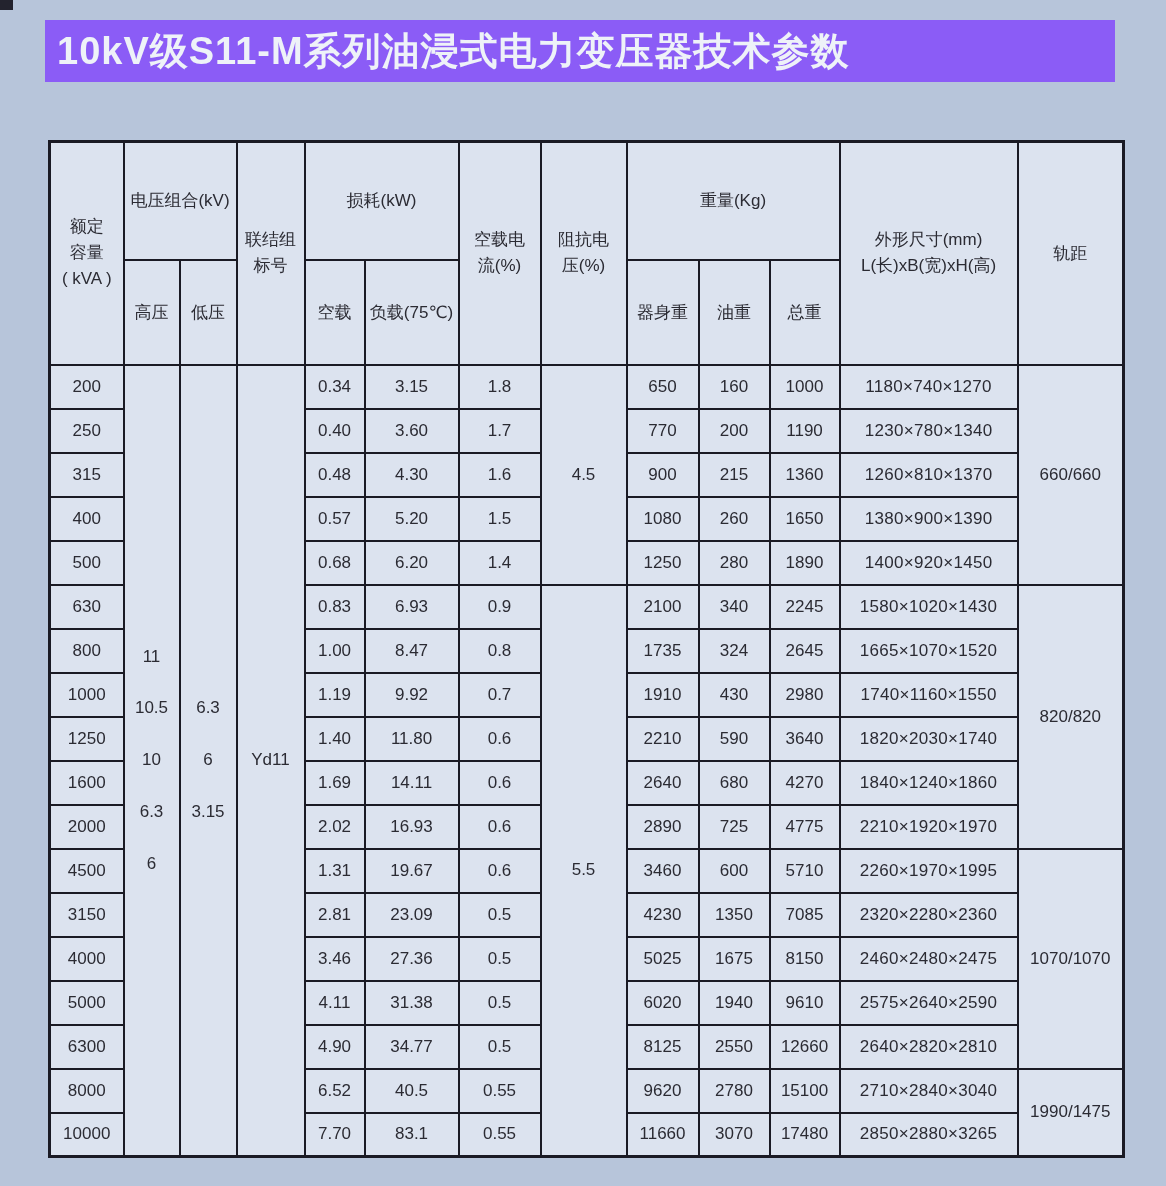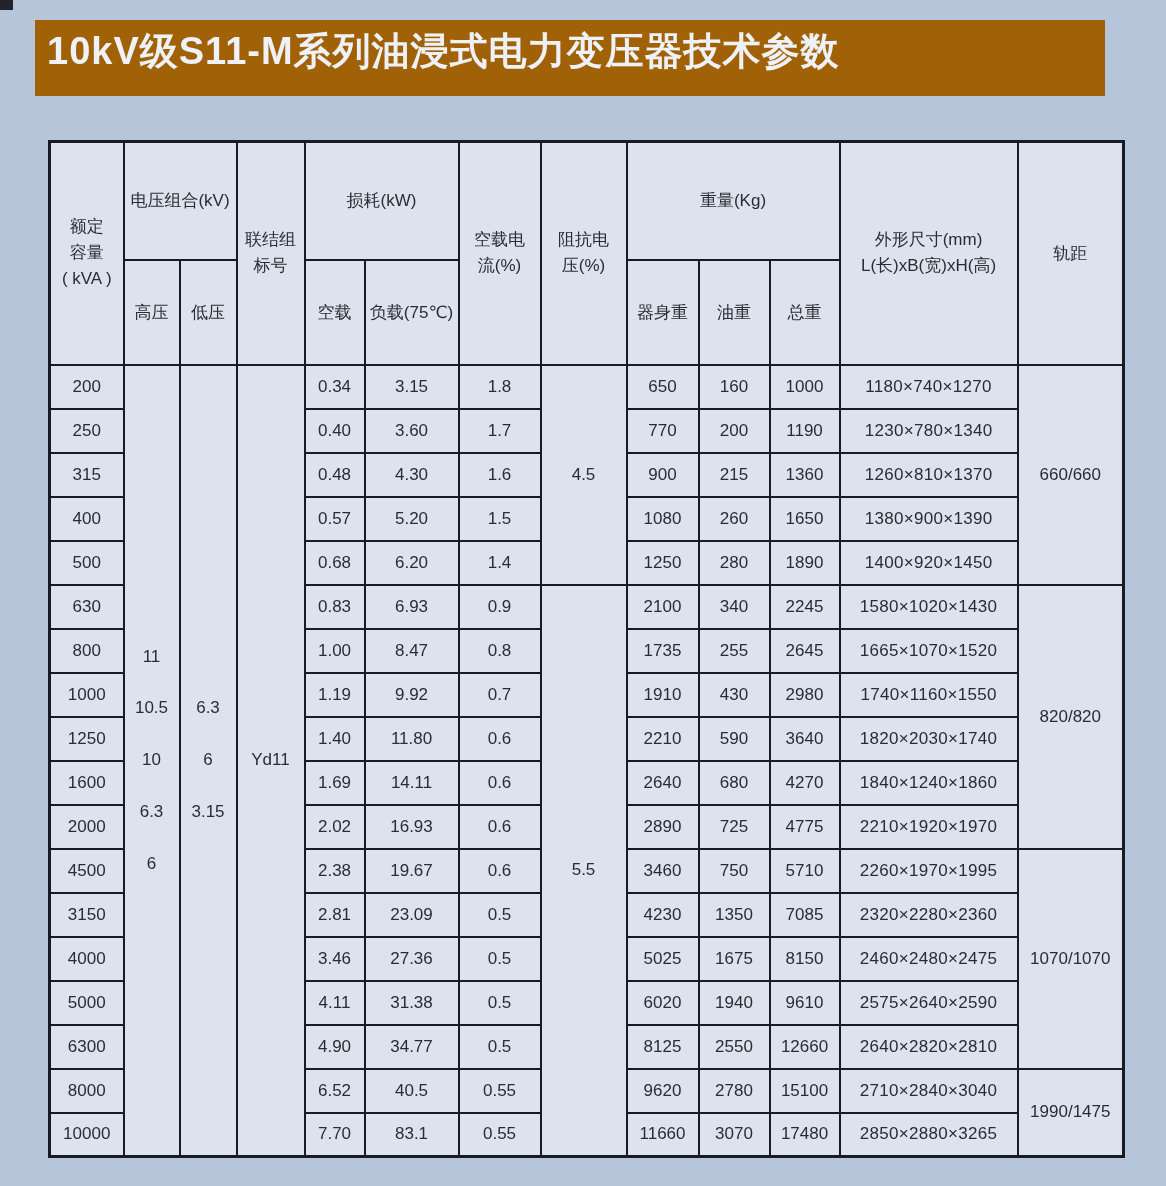--- a/index.html
+++ b/index.html
@@ -6,22 +6,22 @@
   body{
     width:1166px;height:1186px;position:relative;overflow:hidden;
     background:#b7c5da;
     font-family:"Liberation Sans","DejaVu Sans",sans-serif;
     color:#2b2b33;
   }
   .corner-artifact{
     position:absolute;left:0;top:0;width:13px;height:10px;background:#23232e;
   }
   .title-bar{
-    position:absolute;left:35px;top:20px;width:1070px;height:76px;
-    background:#a16207;
+    position:absolute;left:45px;top:20px;width:1070px;height:62px;
+    background:#8b5cf6;
     color:#eef2f8;font-size:38px;font-weight:bold;line-height:62px;
     padding-left:12px;box-sizing:border-box;letter-spacing:1px;
     white-space:nowrap;overflow:hidden;
   }
   table.spec{
     position:absolute;left:48px;top:140px;width:1074px;
     border-collapse:collapse;table-layout:fixed;
     border:3px solid #1a1a24;
   }
   table.spec th, table.spec td{
@@ -163,21 +163,21 @@
         <td>2245</td>
         <td class="dims">1580×1020×1430</td>
         <td class="gauge-cell" rowspan="6">820/820</td>
       </tr>
       <tr>
         <td>800</td>
         <td>1.00</td>
         <td>8.47</td>
         <td>0.8</td>
         <td>1735</td>
-        <td>255</td>
+        <td>324</td>
         <td>2645</td>
         <td class="dims">1665×1070×1520</td>
       </tr>
       <tr>
         <td>1000</td>
         <td>1.19</td>
         <td>9.92</td>
         <td>0.7</td>
         <td>1910</td>
         <td>430</td>
@@ -209,25 +209,25 @@
         <td>2.02</td>
         <td>16.93</td>
         <td>0.6</td>
         <td>2890</td>
         <td>725</td>
         <td>4775</td>
         <td class="dims">2210×1920×1970</td>
       </tr>
       <tr>
         <td>4500</td>
-        <td>2.38</td>
+        <td>1.31</td>
         <td>19.67</td>
         <td>0.6</td>
         <td>3460</td>
-        <td>750</td>
+        <td>600</td>
         <td>5710</td>
         <td class="dims">2260×1970×1995</td>
         <td class="gauge-cell" rowspan="5">1070/1070</td>
       </tr>
       <tr>
         <td>3150</td>
         <td>2.81</td>
         <td>23.09</td>
         <td>0.5</td>
         <td>4230</td>

